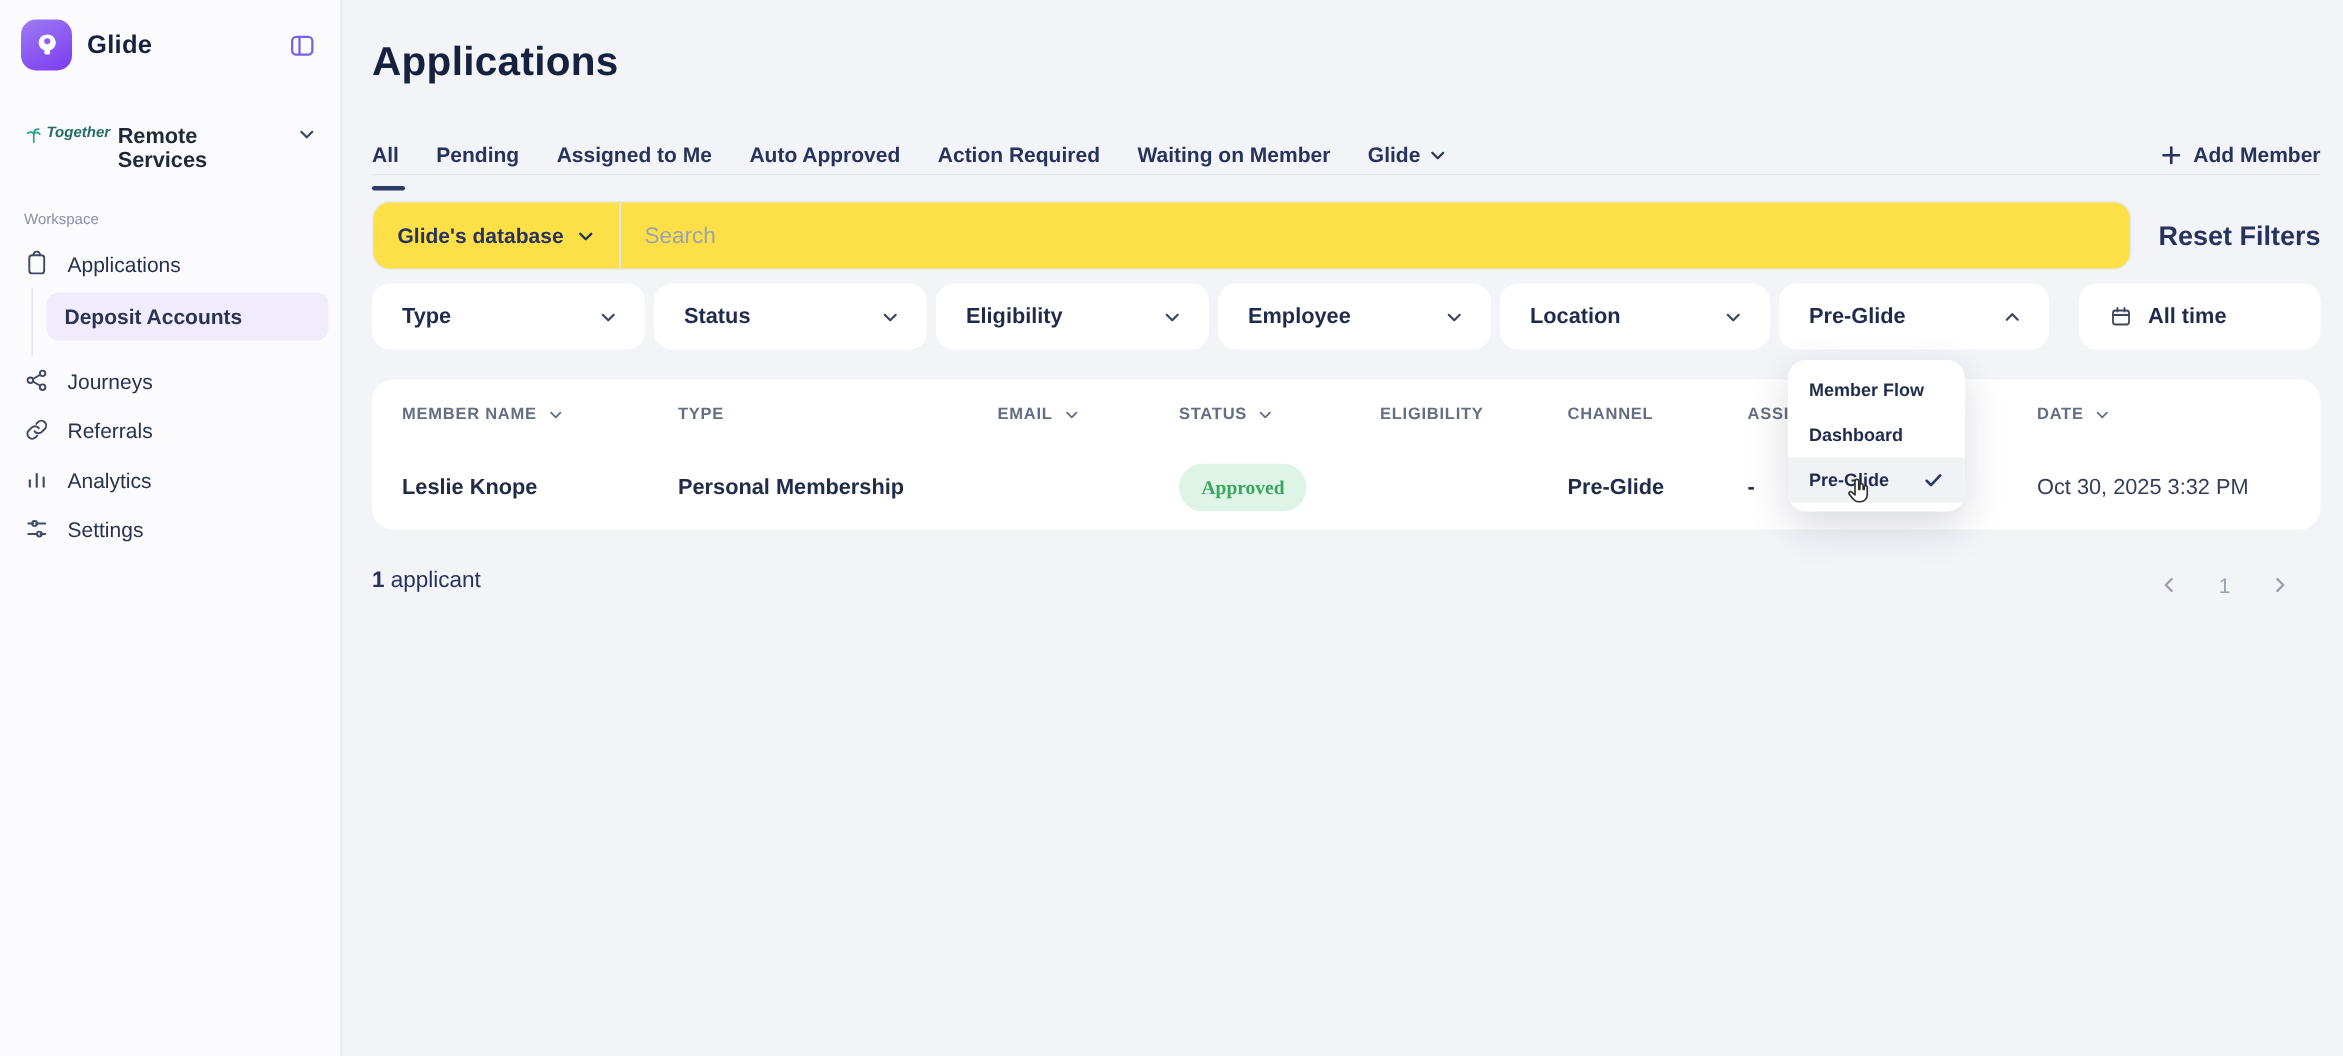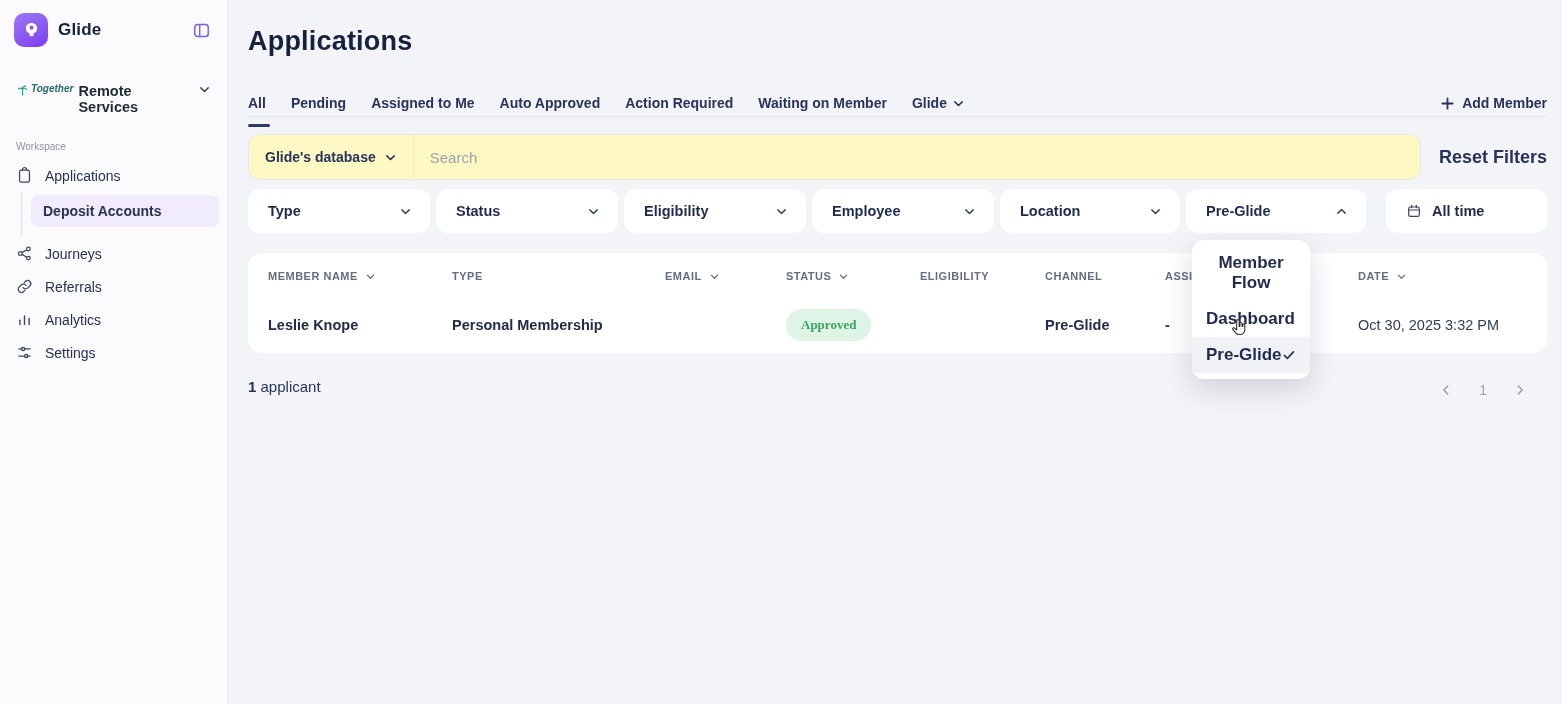--- a/index.html
+++ b/index.html
@@ -70,21 +70,21 @@
   .tab { font-size:14px; font-weight:700; color:#27335c; cursor:pointer; position:relative; display:flex; align-items:center; gap:5px; }
   .tab.active::after {
     content:""; position:absolute; left:0; bottom:-16px;
     width:22px; height:3px; background:#2b3a67; border-radius:2px;
   }
   .add-member { margin-left:auto; display:flex; align-items:center; gap:7px; background:none; border:none;
     font-family:inherit; font-size:14px; font-weight:700; color:#27335c; cursor:pointer; }
 
   .toolbar { display:flex; align-items:center; margin-top:17px; gap:18px; }
   .search-bar {
-    flex:1; height:46px; background:#fef9c3; border:1px solid #e6e8ef; border-radius:12px;
+    flex:1; height:46px; background:#fde047; border:1px solid #e6e8ef; border-radius:12px;
     display:flex; align-items:flex-end; overflow:hidden;
   }
   .scope-btn { display:flex; align-items:center; gap:8px; padding:0 16px; background:none; border:none;
     font-family:inherit; font-size:14px; font-weight:600; color:#27335c; cursor:pointer; height:100%; }
   .search-divider { width:1px; height:100%; background:#e6e8ef; }
   .search-input { flex:1; border:none; outline:none; height:100%; padding:0 16px; font-size:15px;
     font-family:inherit; color:#27335c; background:transparent; }
   .search-input::placeholder { color:#9ca3af; }
   .reset-btn { background:none; border:none; font-family:inherit; font-size:18px; font-weight:700;
     color:#27335c; cursor:pointer; white-space:nowrap; }
@@ -101,21 +101,21 @@
   .pill.date-pill { margin-left:auto; width:161px; justify-content:flex-start; gap:10px; }
 
   
   .menu {
     position:absolute; top:calc(100% + 7px); left:6px; width:118px;
     background:#fff; border-radius:12px; box-shadow:0 10px 28px rgba(25,32,60,.16);
     padding:5px 0 6px 0; z-index:20; overflow:hidden;
   }
   .menu-item {
     display:flex; align-items:center; justify-content:space-between;
-    padding:8px 14px; font-size:17px; font-weight:600; color:#1f2a4d; cursor:pointer; text-align:center;
+    padding:8px 14px; font-size:12px; font-weight:600; color:#1f2a4d; cursor:pointer; text-align:center;
   }
   .menu-item.hovered { background:#f1f2f6; }
   .menu-item .check { color:#2b3a67; }
 
   
   .table-card { margin-top:20px; background:#fff; border-radius:14px; padding:0 0 2px 0; }
   .tgrid { display:grid; grid-template-columns:184px 213px 121px 134px 125px 120px 193px 1fr; align-items:center; padding:0 20px; }
   .thead { height:46px; }
   .th { font-size:11px; font-weight:600; letter-spacing:.5px; color:#646e82; text-transform:uppercase;
     display:flex; align-items:center; gap:7px; cursor:default; }

